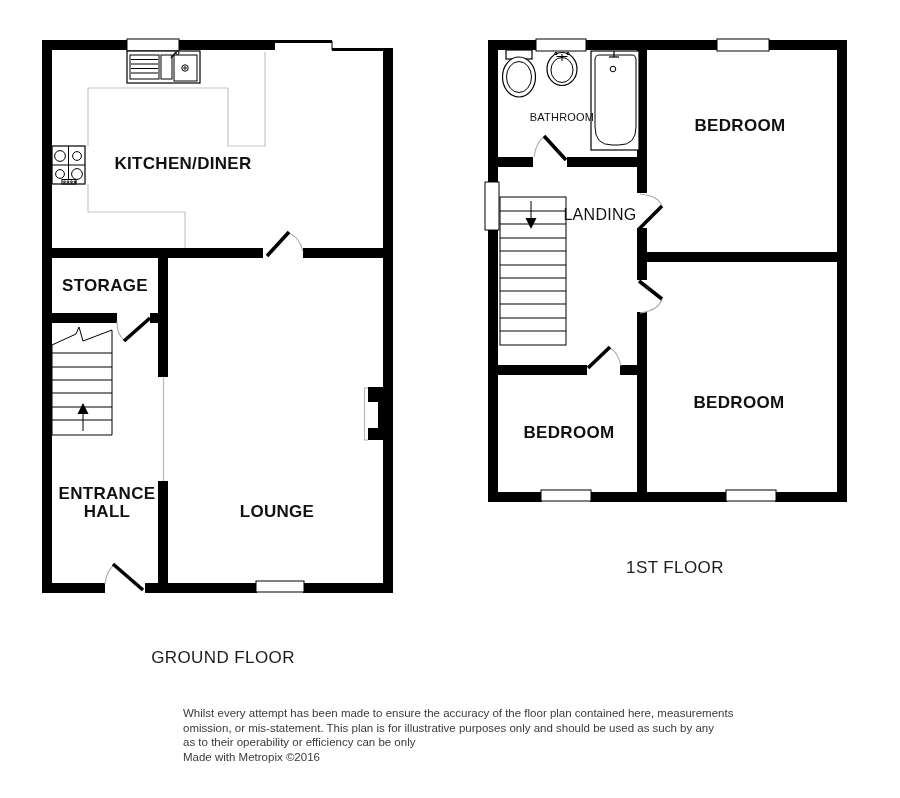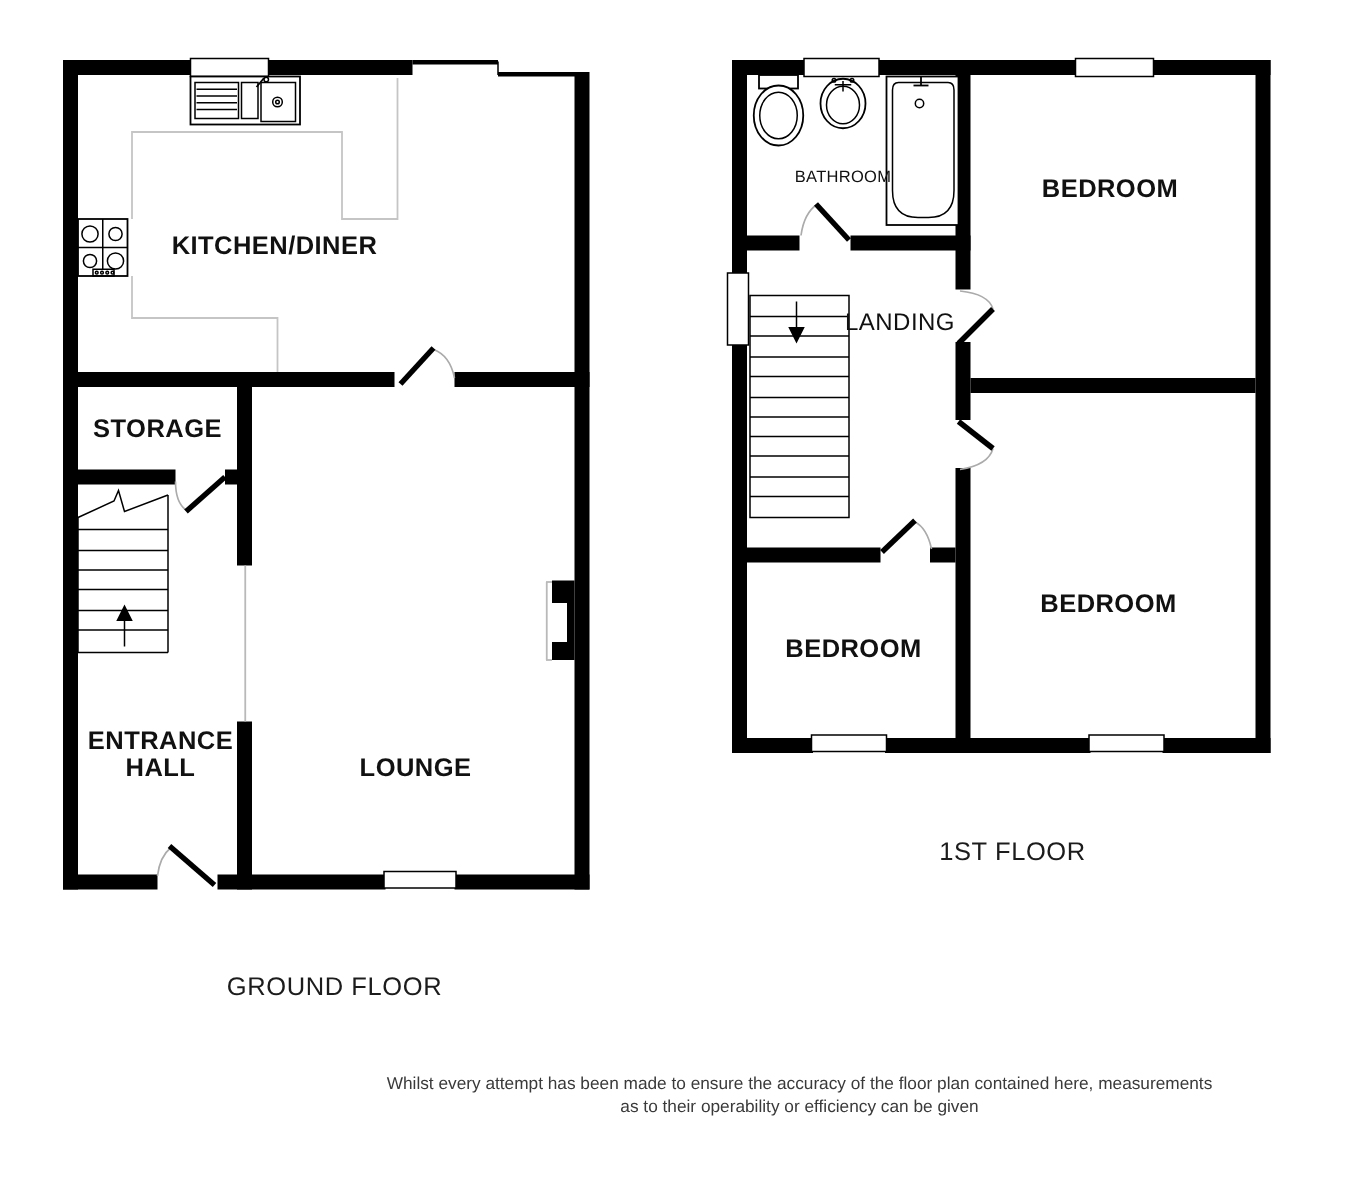--- a/index.html
+++ b/index.html
@@ -15,22 +15,22 @@
   .counter{stroke:#c5c5c5;stroke-width:1.2;fill:none;}
   .gray{stroke:#b9b9b9;stroke-width:1.2;fill:none;}
   .arc{stroke:#ababab;stroke-width:1.1;fill:none;}
   .leaf{stroke:#000000;stroke-width:3.6;fill:none;stroke-linecap:butt;}
   .blk{fill:#000000;stroke:none;}
   
   .room{font-weight:700;font-size:17px;fill:#111111;text-anchor:middle;letter-spacing:.3px;}
   .room-sm{font-weight:400;font-size:11px;fill:#111111;text-anchor:middle;letter-spacing:.2px;}
   .room-md{font-weight:400;font-size:16px;fill:#111111;text-anchor:middle;letter-spacing:.3px;}
   .floor-title{font-weight:400;font-size:17px;fill:#1c1c1c;text-anchor:middle;letter-spacing:.4px;}
-  .disclaimer{position:absolute;left:183px;top:706px;width:700px;text-align:center;
-              font-size:11.5px;line-height:14.6px;color:#3a3a3a;margin-top:10px;}
+  .disclaimer{position:absolute;left:183px;top:706px;width:700px;
+              font-size:11.5px;line-height:14.6px;color:#3a3a3a;}
 </style>
 </head>
 <body>
 
 <div class="canvas">
 <svg width="900" height="798" viewBox="0 0 900 798">
 
   <g>
 
     <g>
@@ -230,15 +230,17 @@
     <text class="room" x="740" y="131">BEDROOM</text>
     <text class="room-md" x="600" y="220">LANDING</text>
     <text class="room" x="569" y="438">BEDROOM</text>
     <text class="room" x="739" y="408">BEDROOM</text>
     <text class="floor-title" x="675" y="573">1ST FLOOR</text>
   </g>
 </svg>
 
   <div class="disclaimer">
     <div>Whilst every attempt has been made to ensure the accuracy of the floor plan contained here, measurements</div>
-    <div>as to their operability or efficiency can be given</div>
+    <div>omission, or mis-statement. This plan is for illustrative purposes only and should be used as such by any</div>
+    <div>as to their operability or efficiency can be only</div>
+    <div>Made with Metropix ©2016</div>
   </div>
 </div>
 
 </body></html>

